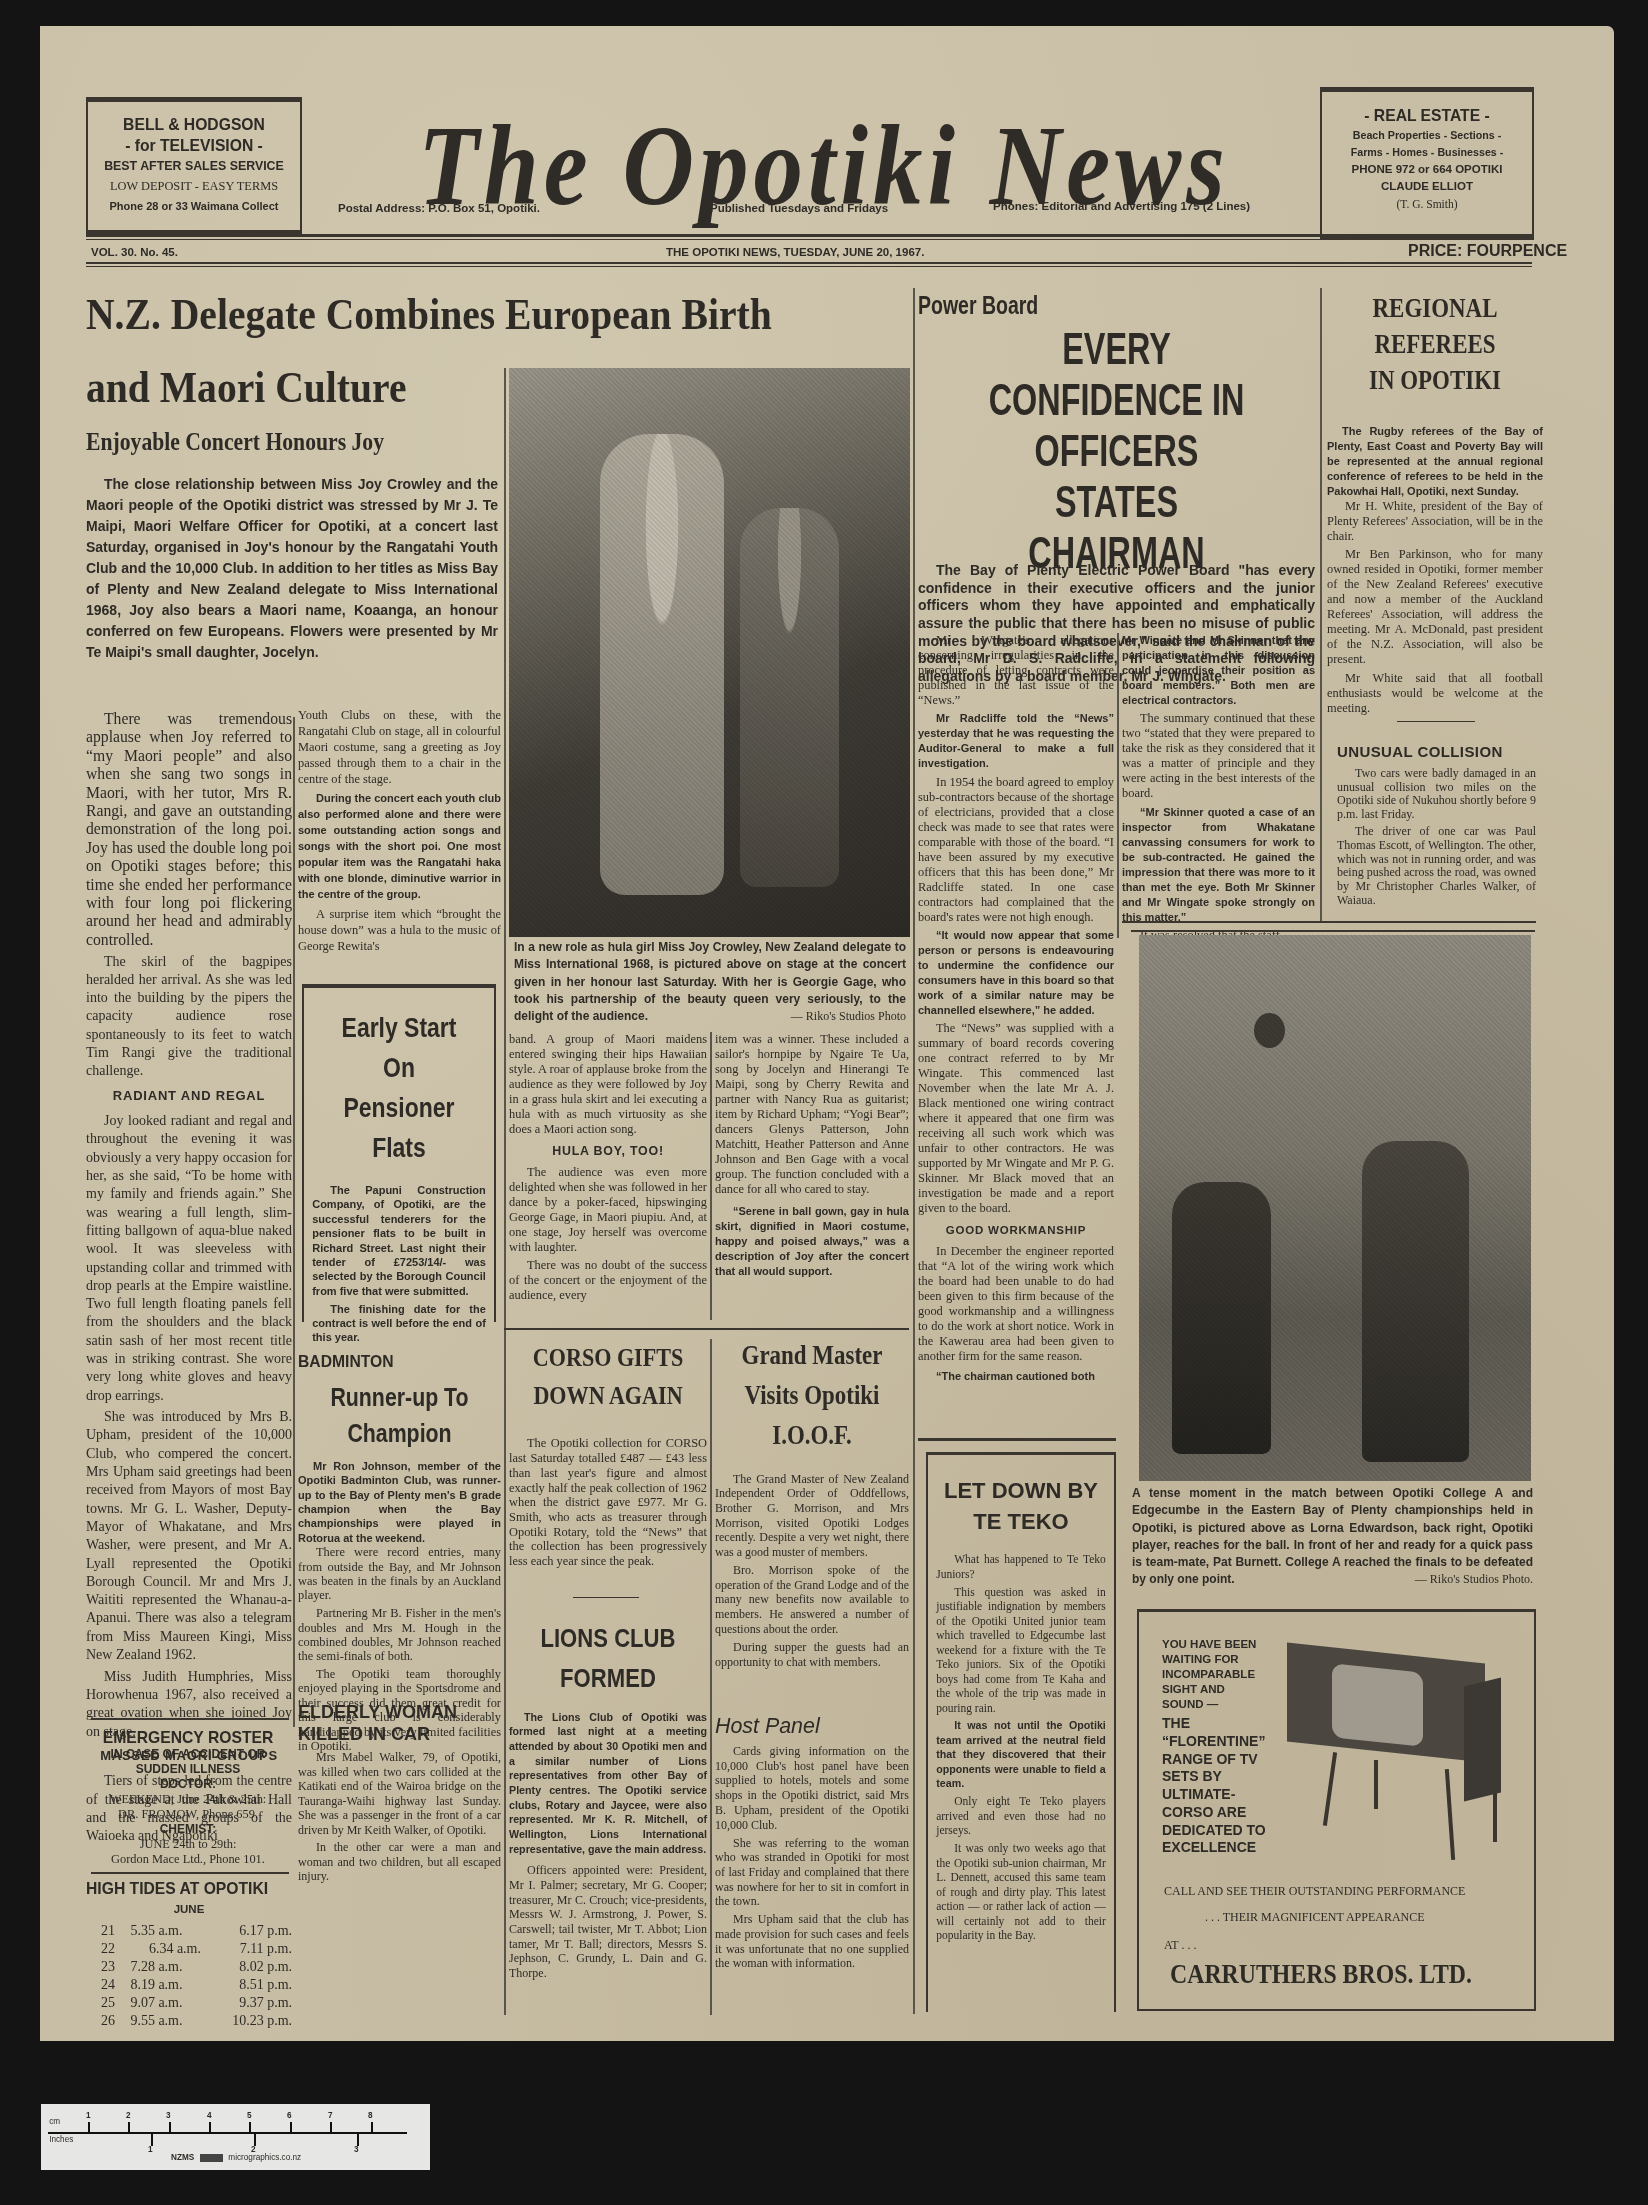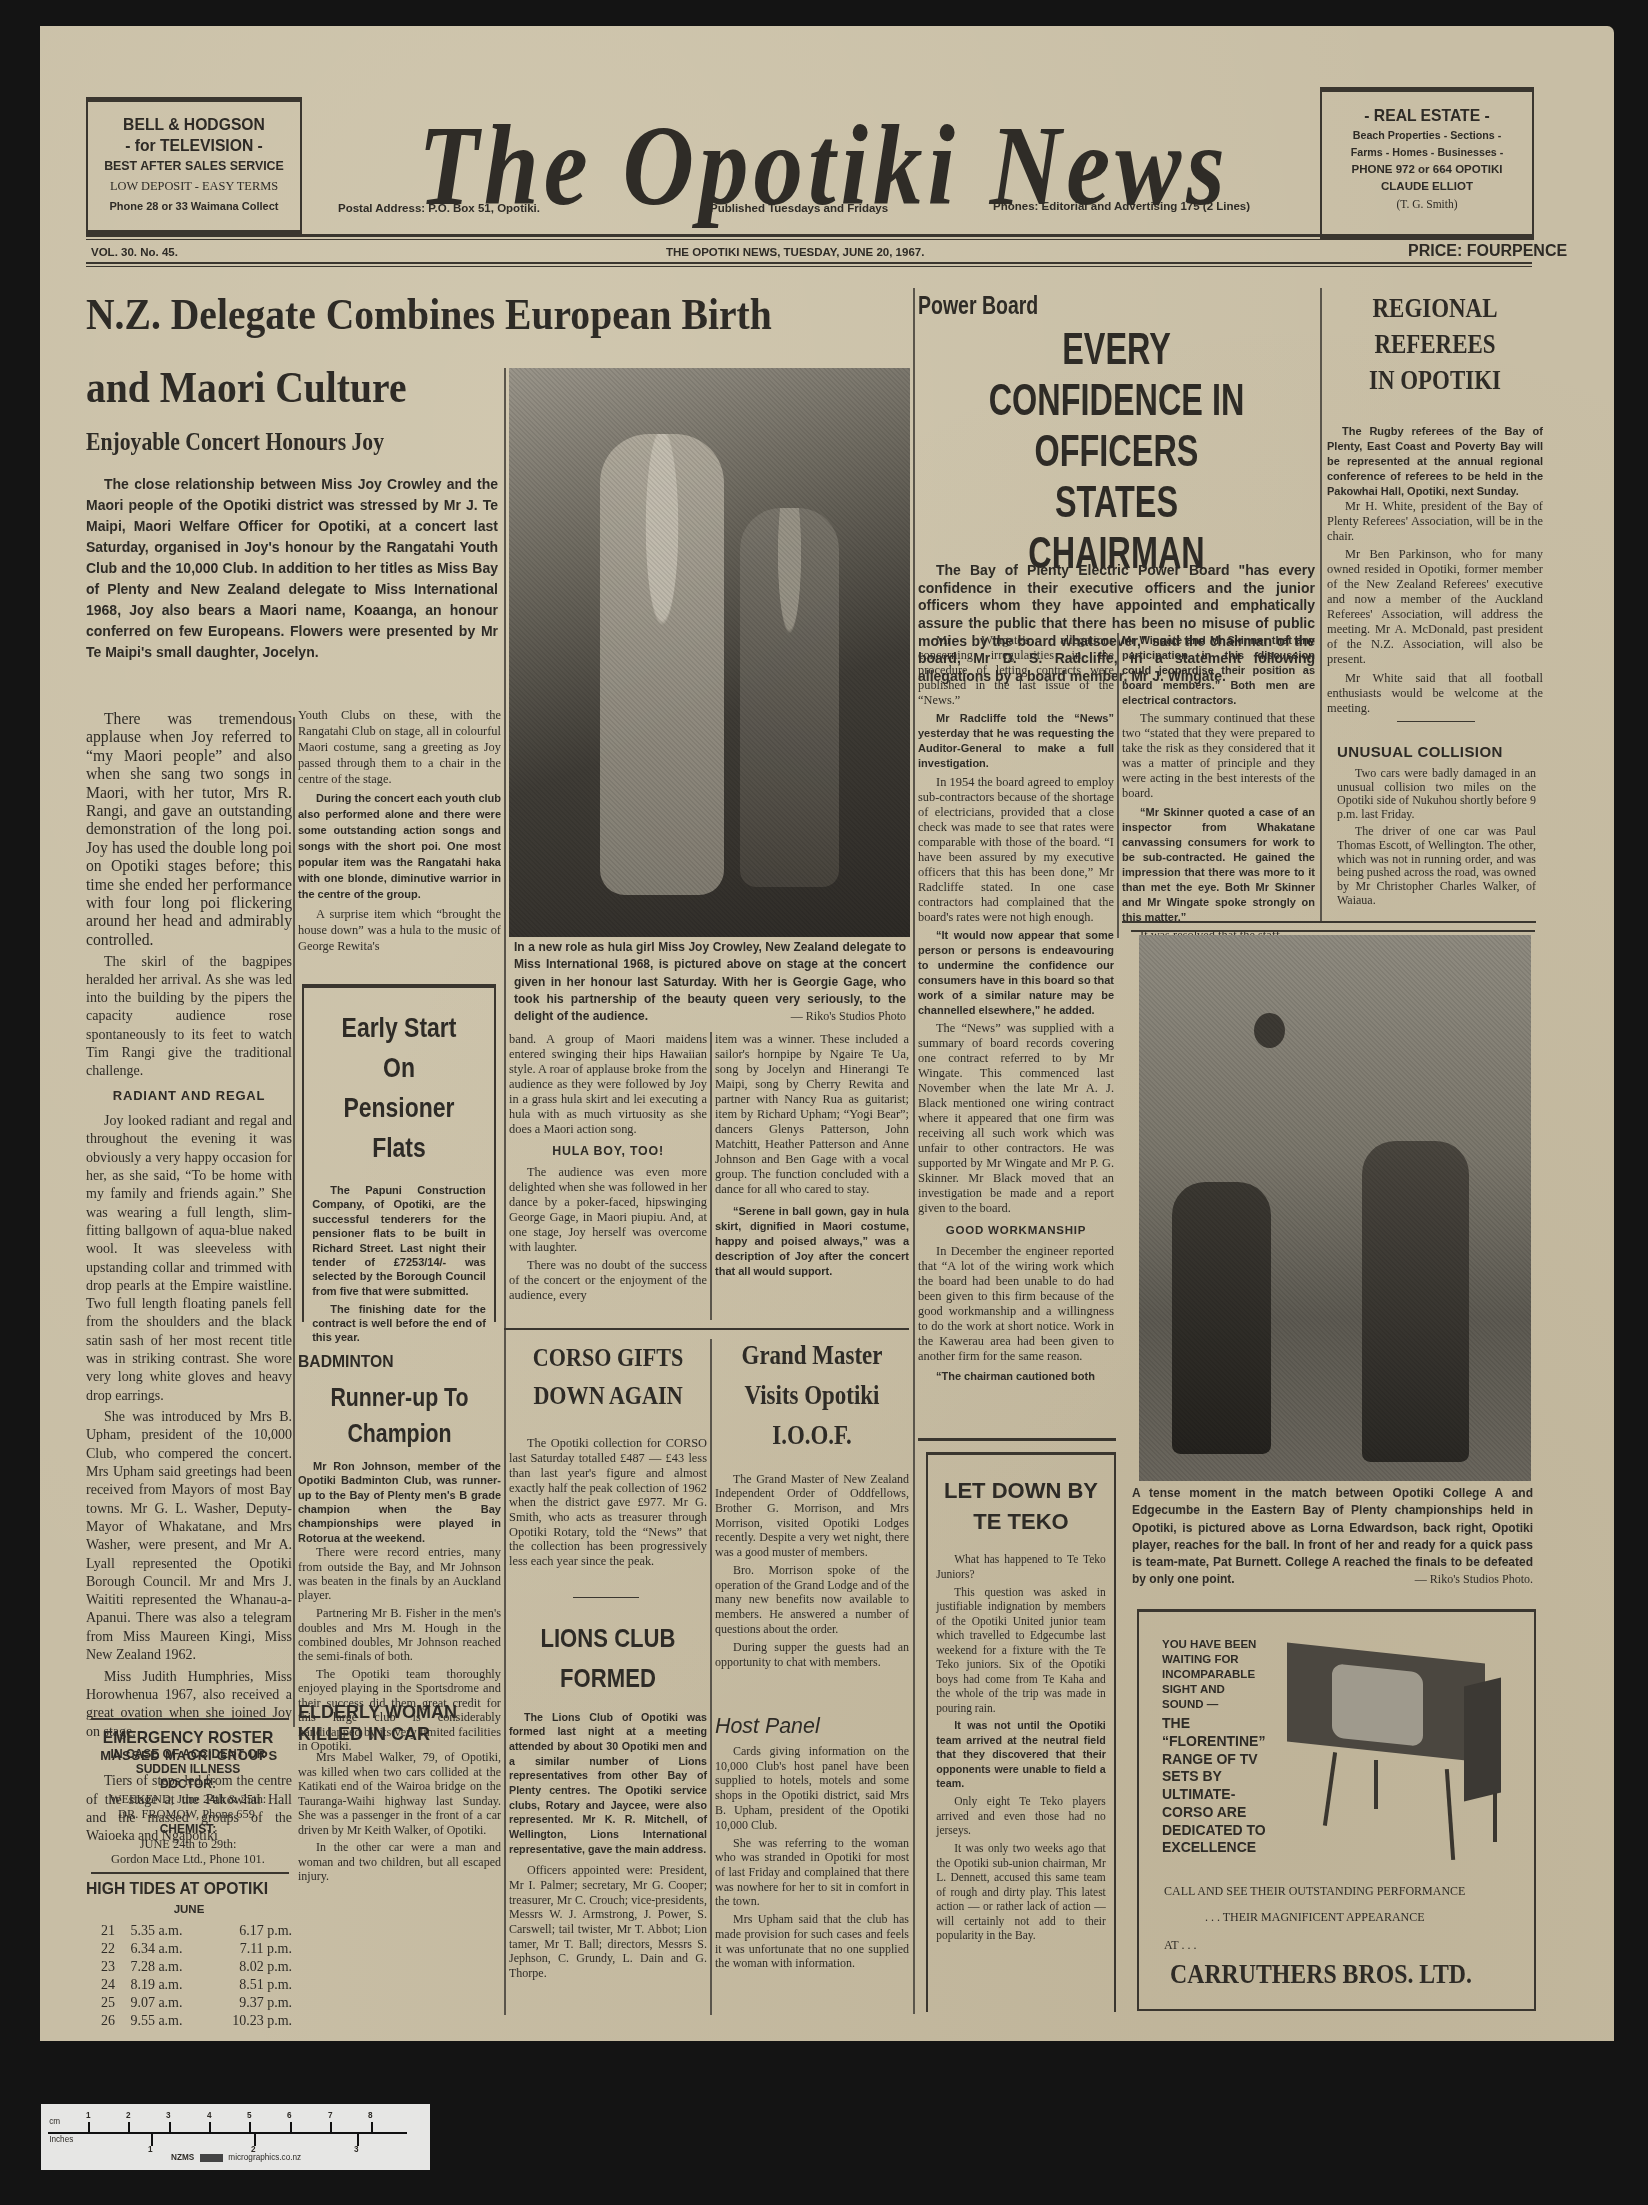--- a/index.html
+++ b/index.html
@@ -159,21 +159,21 @@
   <div class="sans" style="font-size:15.7px;font-weight:bold;line-height:20px;white-space:nowrap">HIGH TIDES AT OPOTIKI</div>
   <div class="sans center" style="font-size:11.5px;font-weight:bold;line-height:20px">JUNE</div>
   <div id="tide-rows" style="margin-top:3.3px;padding-left:15px">
       <div class="tide-row">
         <span style="width: 30px;">21</span>
         <span style="width: 91px;">5.35 a.m.</span>
         <span style="width: 74px; text-align: right;">6.17 p.m.</span>
       </div>
       <div class="tide-row">
         <span style="width: 30px;">22</span>
-        <span style="width: 91px;">6.34 a.m.</span>
+        <span style="width: 91px; text-align: center;">6.34 a.m.</span>
         <span style="width: 74px; text-align: right;">7.11 p.m.</span>
       </div>
       <div class="tide-row">
         <span style="width: 30px;">23</span>
         <span style="width: 91px;">7.28 a.m.</span>
         <span style="width: 74px; text-align: right;">8.02 p.m.</span>
       </div>
       <div class="tide-row">
         <span style="width: 30px;">24</span>
         <span style="width: 91px;">8.19 a.m.</span>

